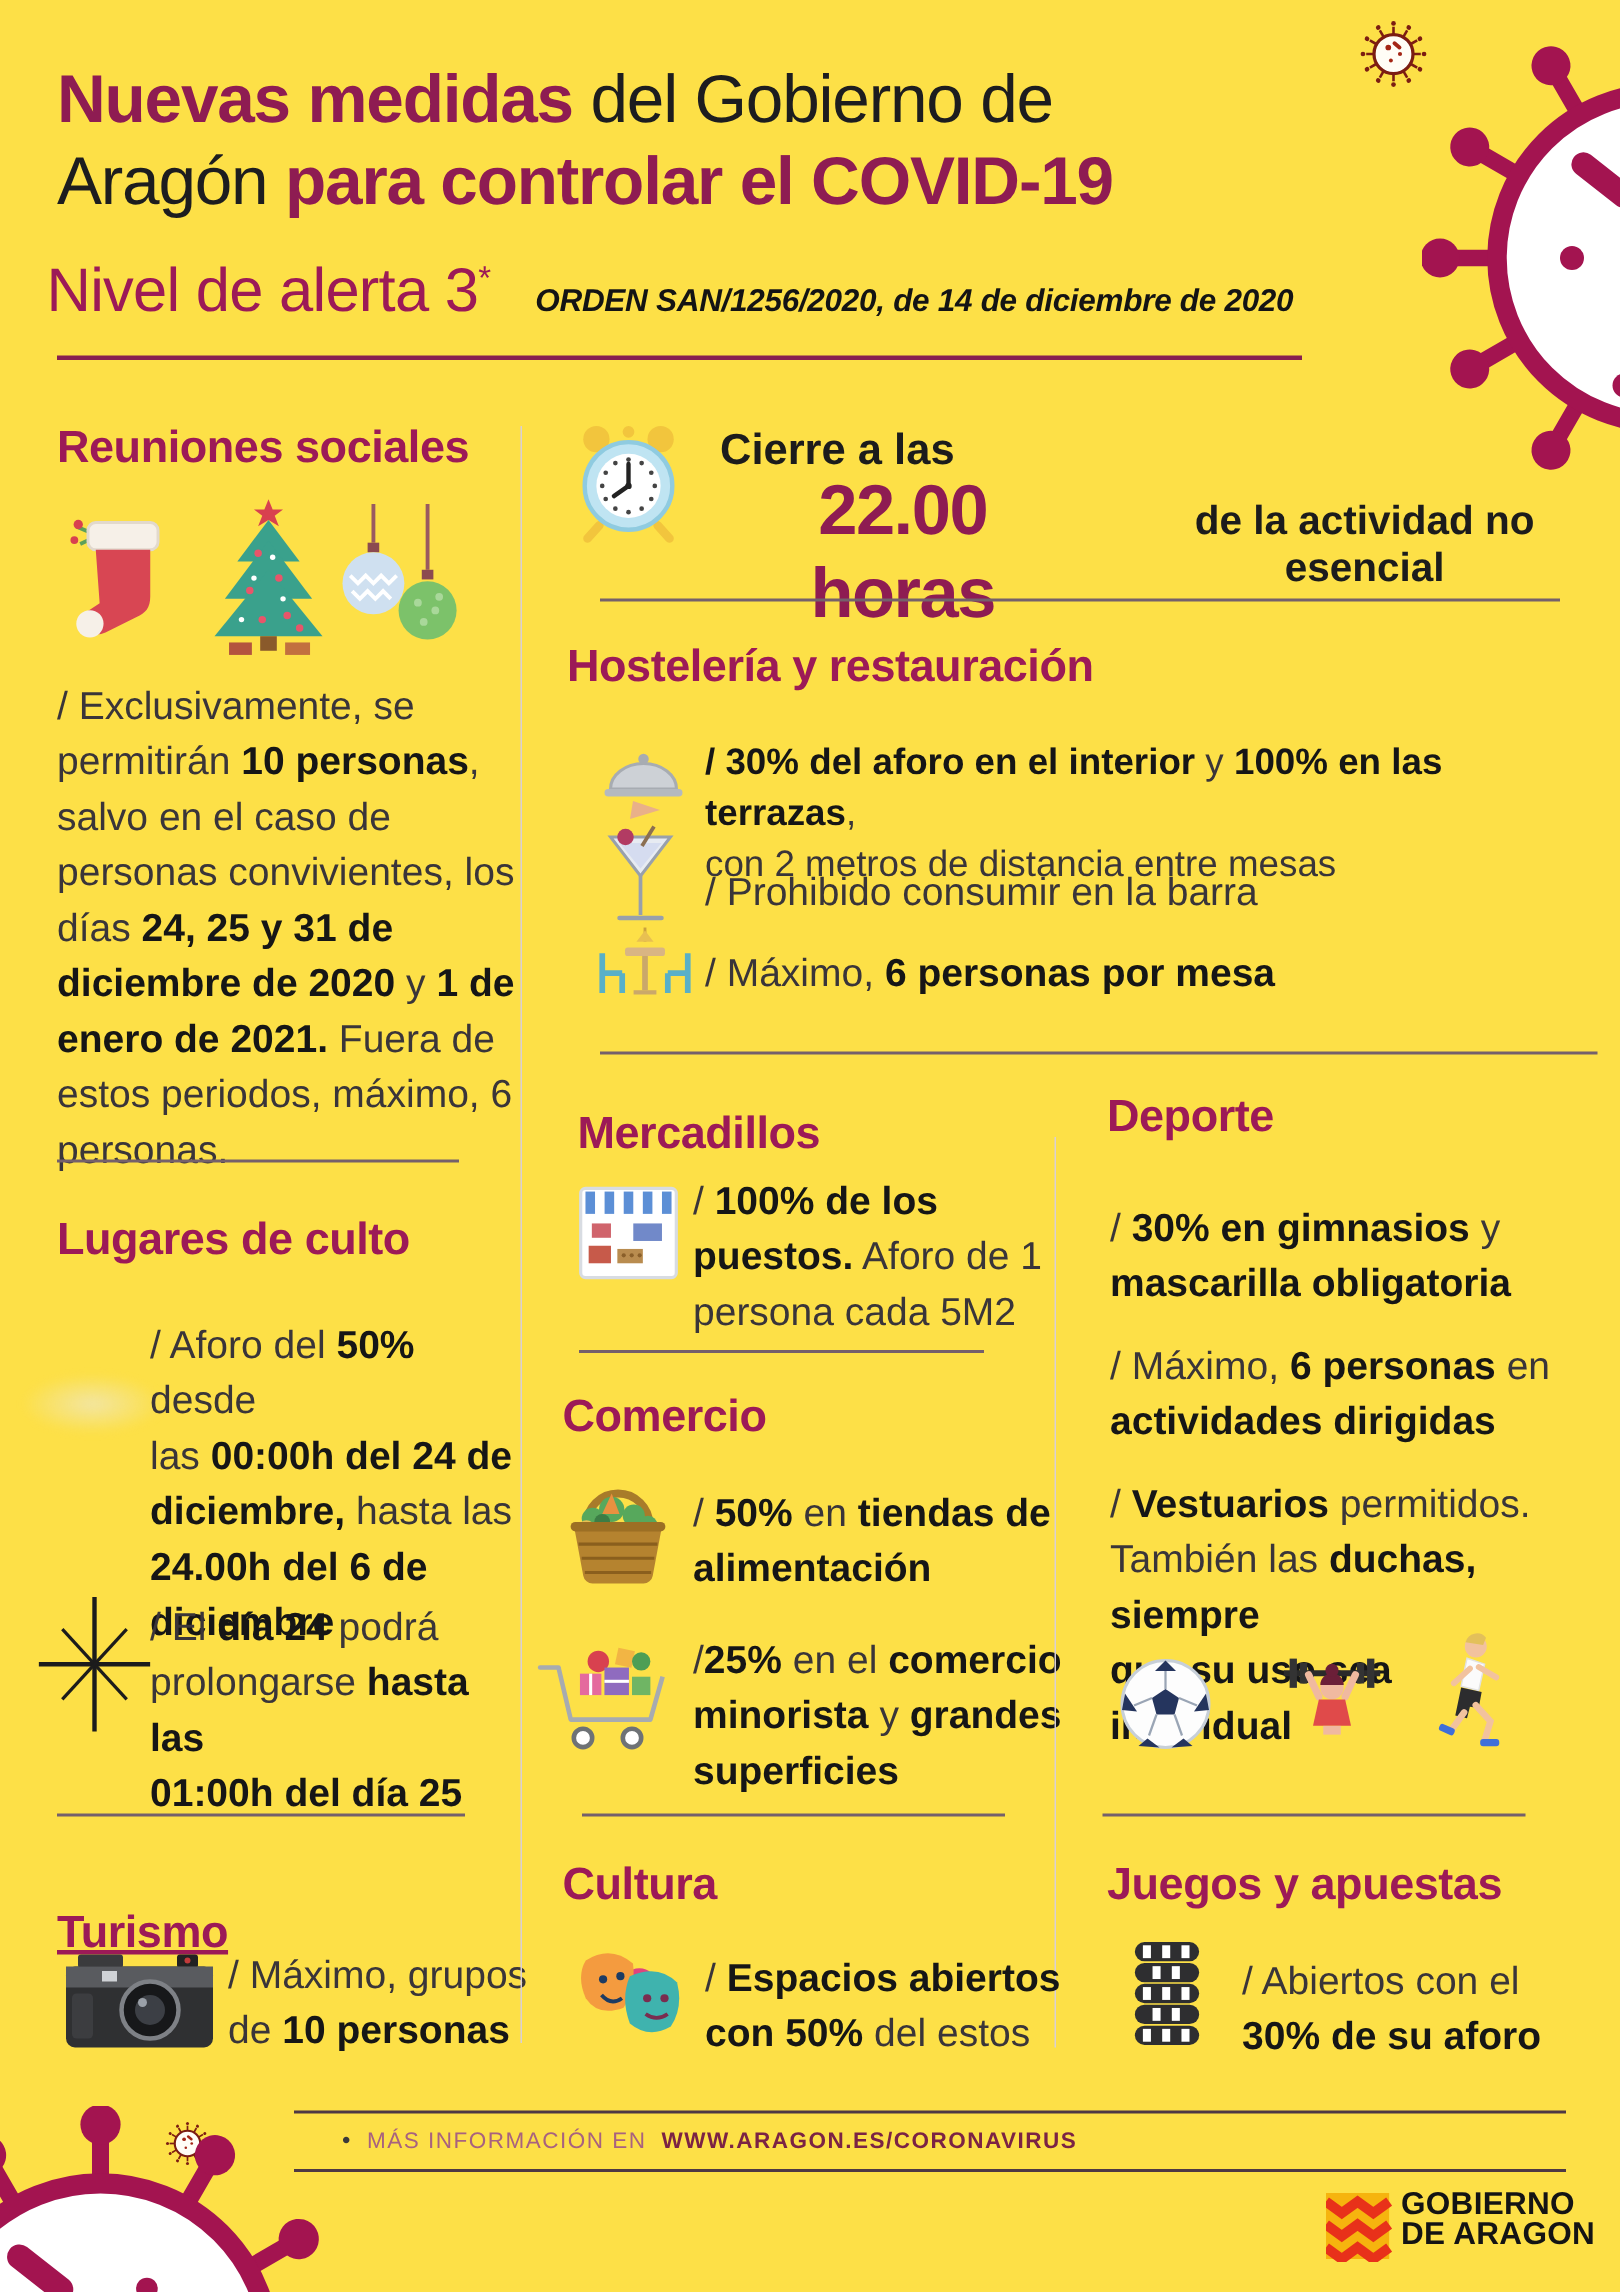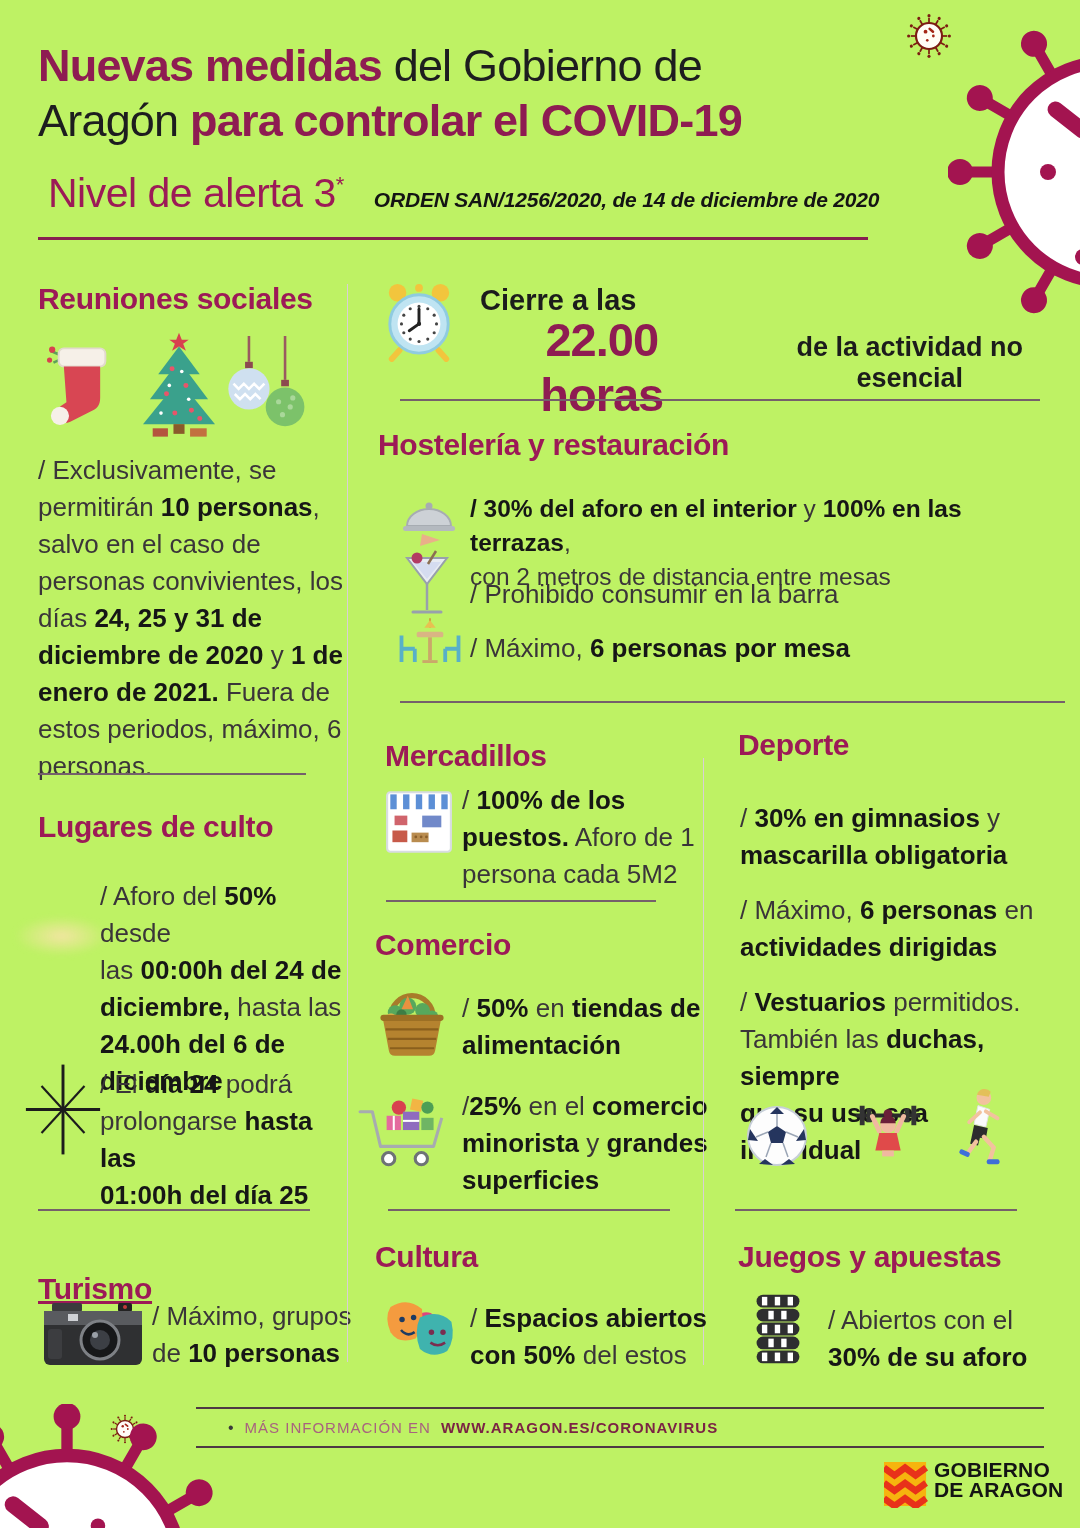--- a/index.html
+++ b/index.html
@@ -1,16 +1,16 @@
 <!DOCTYPE html>
 <html><head>
 <meta charset="utf-8">
 <style>
   html,body{margin:0;padding:0;background:#fff;}
-  .page{position:relative;width:1080px;height:1528px;background:#bef264;overflow:hidden;
+  .page{position:relative;width:1080px;height:1528px;background:#fde047;overflow:hidden;
         font-family:"Liberation Sans","DejaVu Sans",sans-serif;color:#2e2a2c;}
   .abs{position:absolute;}
   
   .title{font-size:45px;line-height:55px;letter-spacing:-0.8px;font-weight:400;color:#1d1d1f;}
   .title .acc{font-weight:700;color:#8e1c52;}
   .alert-row{display:flex;align-items:baseline;gap:30px;}
   .alert{font-size:41px;color:#9c1a57;letter-spacing:-0.5px;}
   .alert sup{font-size:22px;}
   .order{font-size:21px;font-style:italic;font-weight:700;color:#141414;letter-spacing:-0.2px;}
   .rule-accent{background:#872050;height:3px;}
@@ -174,21 +174,21 @@
         </g>
       </g>
     </defs>
   </svg>
 
   <div class="abs title" style="left:38px;top:38px;width:860px;">
     <div><span class="acc">Nuevas medidas</span><span> del Gobierno de</span></div>
     <div><span>Aragón </span><span class="acc">para controlar el COVID-19</span></div>
   </div>
 
-  <div class="abs alert-row" style="left:48px;top:170px;text-align:right;">
+  <div class="abs alert-row" style="left:31px;top:170px;text-align:right;">
     <div class="alert"><span>Nivel de alerta 3</span><sup>*</sup></div>
     <div class="order">ORDEN SAN/1256/2020, de 14 de diciembre de 2020</div>
   </div>
 
   <div class="abs rule-accent" style="left:38px;top:237px;width:830px;"></div>
 
   <svg class="abs" style="left:903px;top:10px;" width="52" height="52" viewBox="0 0 60 60">
       <use href="#virus-tiny"></use>
     </svg>
   <svg class="abs" style="left:948px;top:12px;" width="320" height="320" viewBox="0 0 320 320">

